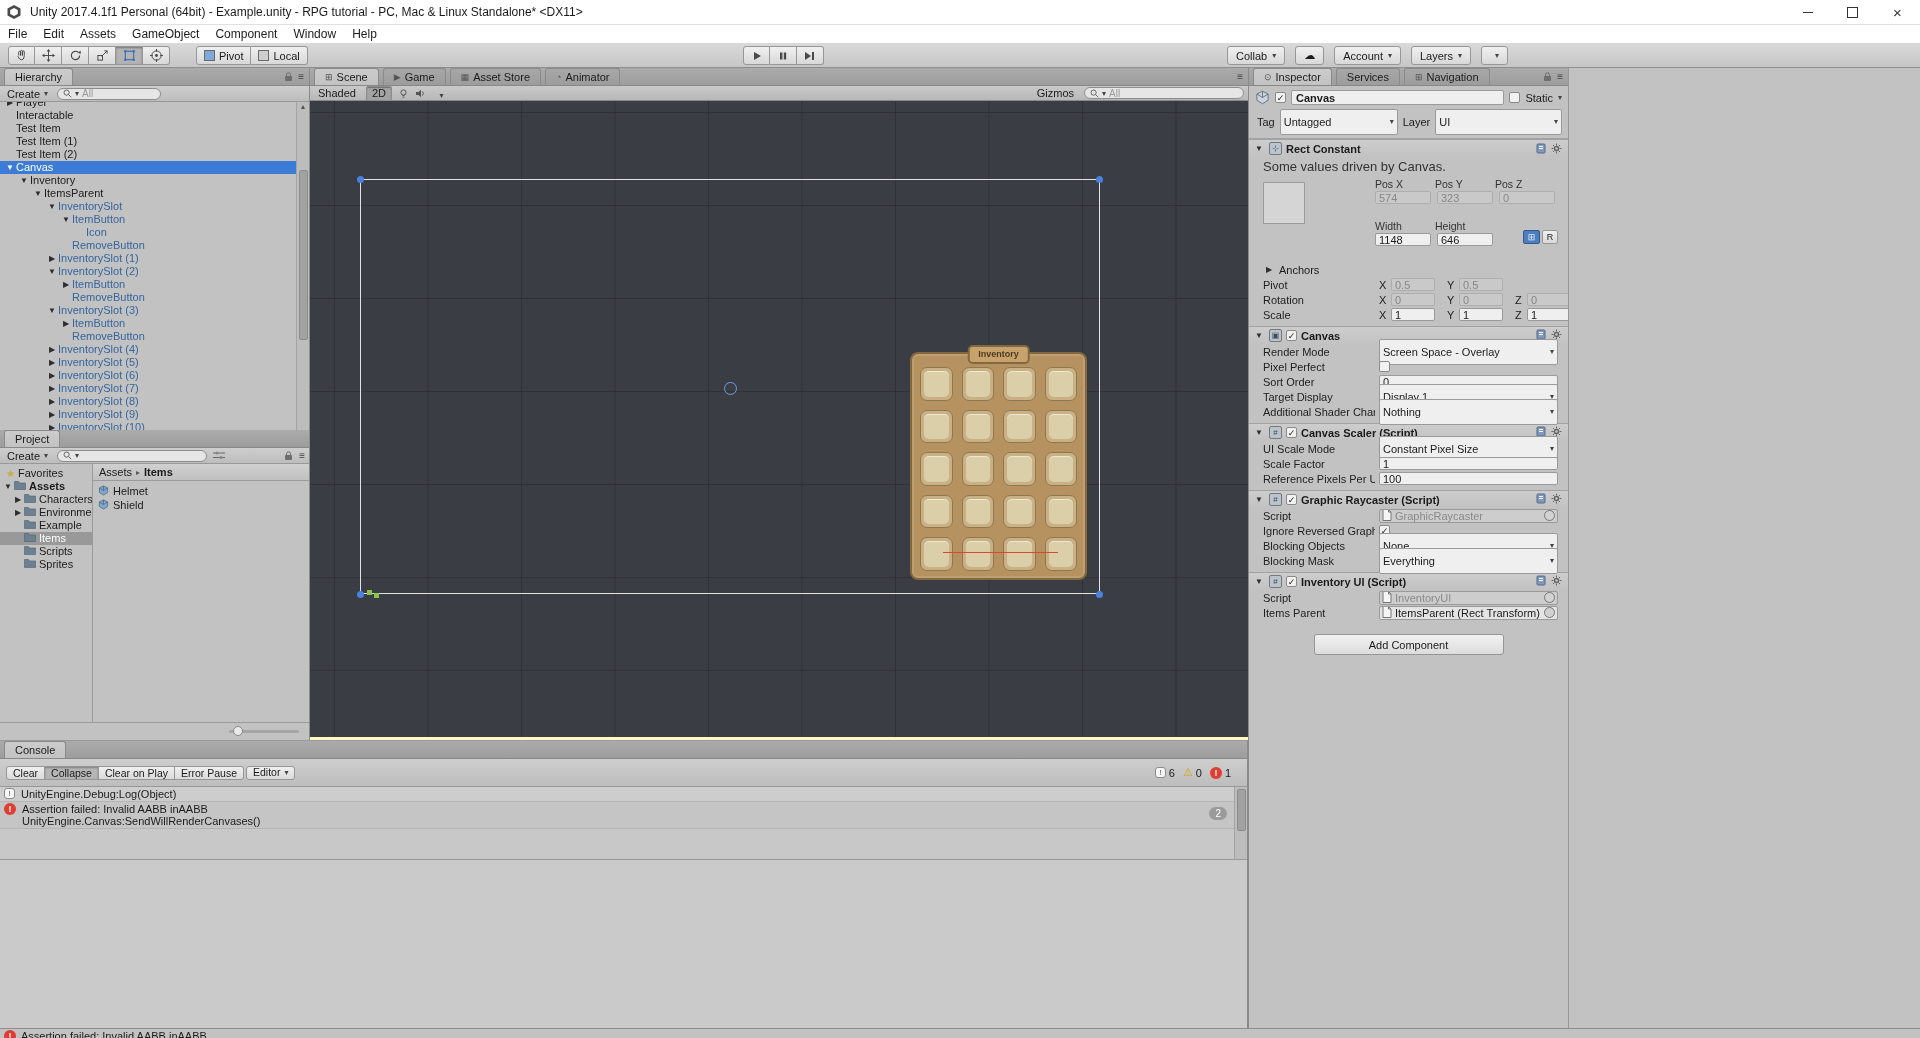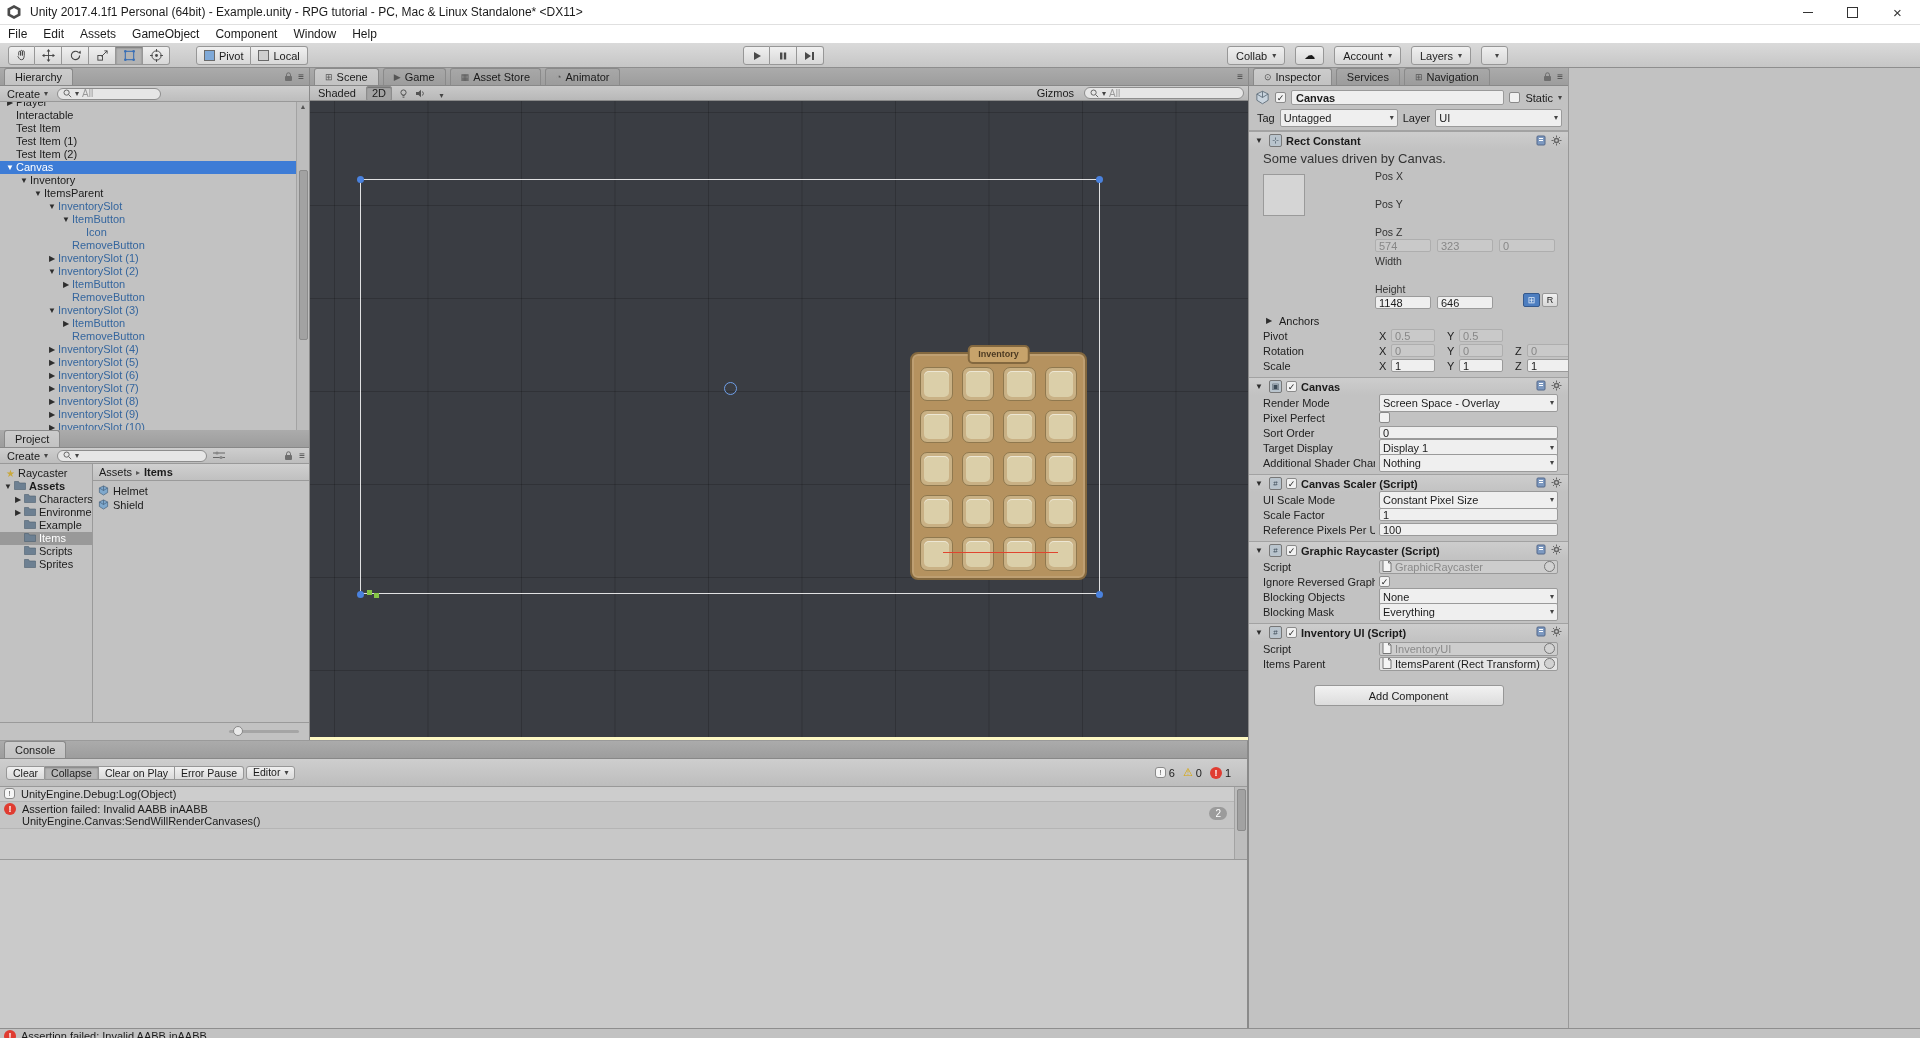--- a/index.html
+++ b/index.html
@@ -135,38 +135,38 @@
   
   #inspector{left:1248px;top:68px;width:320px;height:960px;border-left:1px solid #8a8a8a;}
   .insp-body{flex:1;overflow:hidden;}
   .go-header{padding:4px 6px 3px 6px;border-bottom:1px solid #a2a2a2;}
   .go-row1{display:flex;align-items:center;gap:5px;}
   .go-row2{display:flex;align-items:center;gap:5px;margin-top:4px;padding-left:2px;}
   .cb{width:11px;height:11px;border:1px solid #8a8a8a;background:#f1f1f1;border-radius:2px;font-size:9px;line-height:10px;text-align:center;color:#222;flex:none;box-sizing:border-box;}
   .name-field{flex:1;height:15px;line-height:15px;background:#efefef;border:1px solid #9a9a9a;border-radius:2px;padding:0 4px;font-weight:bold;box-sizing:border-box;}
   .fld{height:13px;line-height:12px;background:#efefef;border:1px solid #9a9a9a;border-radius:2px;padding:0 3px;box-sizing:border-box;overflow:hidden;white-space:nowrap;}
   .fld.gray{background:#c9c9c9;border-color:#aeaeae;color:#878787;}
-  .dd{height:18px;line-height:12px;background:#efefef;border:1px solid #9a9a9a;border-radius:2px;padding:0 3px;display:flex;align-items:center;justify-content:space-between;box-sizing:border-box;overflow:hidden;white-space:nowrap;}
+  .dd{height:26px;line-height:12px;background:#efefef;border:1px solid #9a9a9a;border-radius:2px;padding:0 3px;display:flex;align-items:center;justify-content:space-between;box-sizing:border-box;overflow:hidden;white-space:nowrap;}
   .objfld{height:14px;line-height:12px;background:#e4e4e4;border:1px solid #9a9a9a;border-radius:2px;padding:0 2px;display:flex;align-items:center;gap:3px;box-sizing:border-box;overflow:hidden;white-space:nowrap;}
   .objfld .picker{margin-left:auto;width:9px;height:9px;border-radius:50%;border:1px solid #777;background:#d2d2d2;flex:none;}
   .objfld.disabled{color:#8a8a8a;background:#cdcdcd;}
   .comp-section{border-top:1px solid #a2a2a2;padding-bottom:4px;}
   .comp-header{height:17px;display:flex;align-items:center;gap:4px;padding:0 6px 0 4px;background:linear-gradient(#cdcdcd,#c2c2c2);}
   .comp-title{font-weight:bold;}
   .comp-icon{width:13px;height:13px;border:1px solid #777;background:#b9c4cd;border-radius:2px;flex:none;box-sizing:border-box;display:flex;align-items:center;justify-content:center;font-size:8px;color:#3c4b58;}
   .hdr-icons{margin-left:auto;display:flex;gap:5px;align-items:center;}
   .insp-row{display:flex;align-items:center;height:15px;padding:0 10px 0 14px;gap:4px;}
   .insp-label{flex:0 0 112px;overflow:hidden;white-space:nowrap;color:#222;}
   .insp-ctrl{flex:1;}
   .note{font-size:13px;color:#333;padding:2px 10px 2px 14px;}
   .rt-grid{position:relative;margin:2px 10px 4px 14px;padding-left:112px;min-height:58px;}
   .rt-anchor-preview{position:absolute;left:0;top:4px;width:42px;height:42px;background:#d5d5d5;border:1px solid #9a9a9a;box-sizing:border-box;}
-  .rt-lblrow{display:flex;gap:16px;margin-bottom:1px;flex-direction:column;}
+  .rt-lblrow{display:flex;gap:4px;margin-bottom:1px;}
   .rt-lblrow span{width:56px;font-size:10.5px;color:#333;}
-  .rt-fldrow{display:flex;gap:6px;margin-bottom:3px;}
+  .rt-fldrow{display:flex;gap:6px;margin-bottom:16px;}
   .rt-fldrow .fld{width:56px;flex:none;}
   .rt-btns{position:absolute;right:0;bottom:2px;display:flex;gap:2px;}
   .btn-anchor{width:17px;height:14px;background:#4d7ec0;border:1px solid #35598c;border-radius:2px;color:#dbe7f5;font-size:9px;line-height:13px;text-align:center;box-sizing:border-box;}
   .btn-r{width:16px;height:14px;background:linear-gradient(#f0f0f0,#d8d8d8);border:1px solid #979797;border-radius:2px;font-size:9px;line-height:13px;text-align:center;box-sizing:border-box;}
   .axis{display:flex;align-items:center;gap:3px;margin-right:8px;}
   .axis .al{width:9px;color:#222;}
   .axis .fld{width:44px;flex:none;}
   .add-comp{width:190px;height:21px;margin:10px auto 0 auto;background:linear-gradient(#f2f2f2,#dcdcdc);border:1px solid #979797;border-radius:3px;text-align:center;line-height:20px;box-sizing:border-box;}
 
   
@@ -475,21 +475,21 @@
       <svg class="lock-svg" width="9" height="10" viewBox="0 0 9 10">
           <rect x="1" y="4" width="7" height="5" rx="1" fill="#6e6e6e"></rect>
           <path d="M2.5 4V2.8a2 2 0 014 0V4" fill="none" stroke="#6e6e6e"></path>
         </svg>
       <span class="menu-glyph">≡</span>
     </div>
     <div class="proj-body">
       <div class="proj-left">
           <div class="p-row" style="padding-left: 6px;">
             <span class="star">★</span>
-            <span class="lbl">Raycaster</span>
+            <span class="lbl">Favorites</span>
           </div>
           <div class="p-row bold" style="padding-left: 2px;">
             <span class="fold">▼</span>
             <span><svg width="12" height="10" viewBox="0 0 12 10">
                 <path d="M0.5 1.5h4l1 1.5h6v6.5h-11z" fill="#6d8092" stroke="#4e5f6e" stroke-width="0.6"></path>
               </svg></span>
             <span class="lbl">Assets</span>
           </div>
           <div class="p-row" style="padding-left: 12px;">
             <span class="fold">▶</span>

